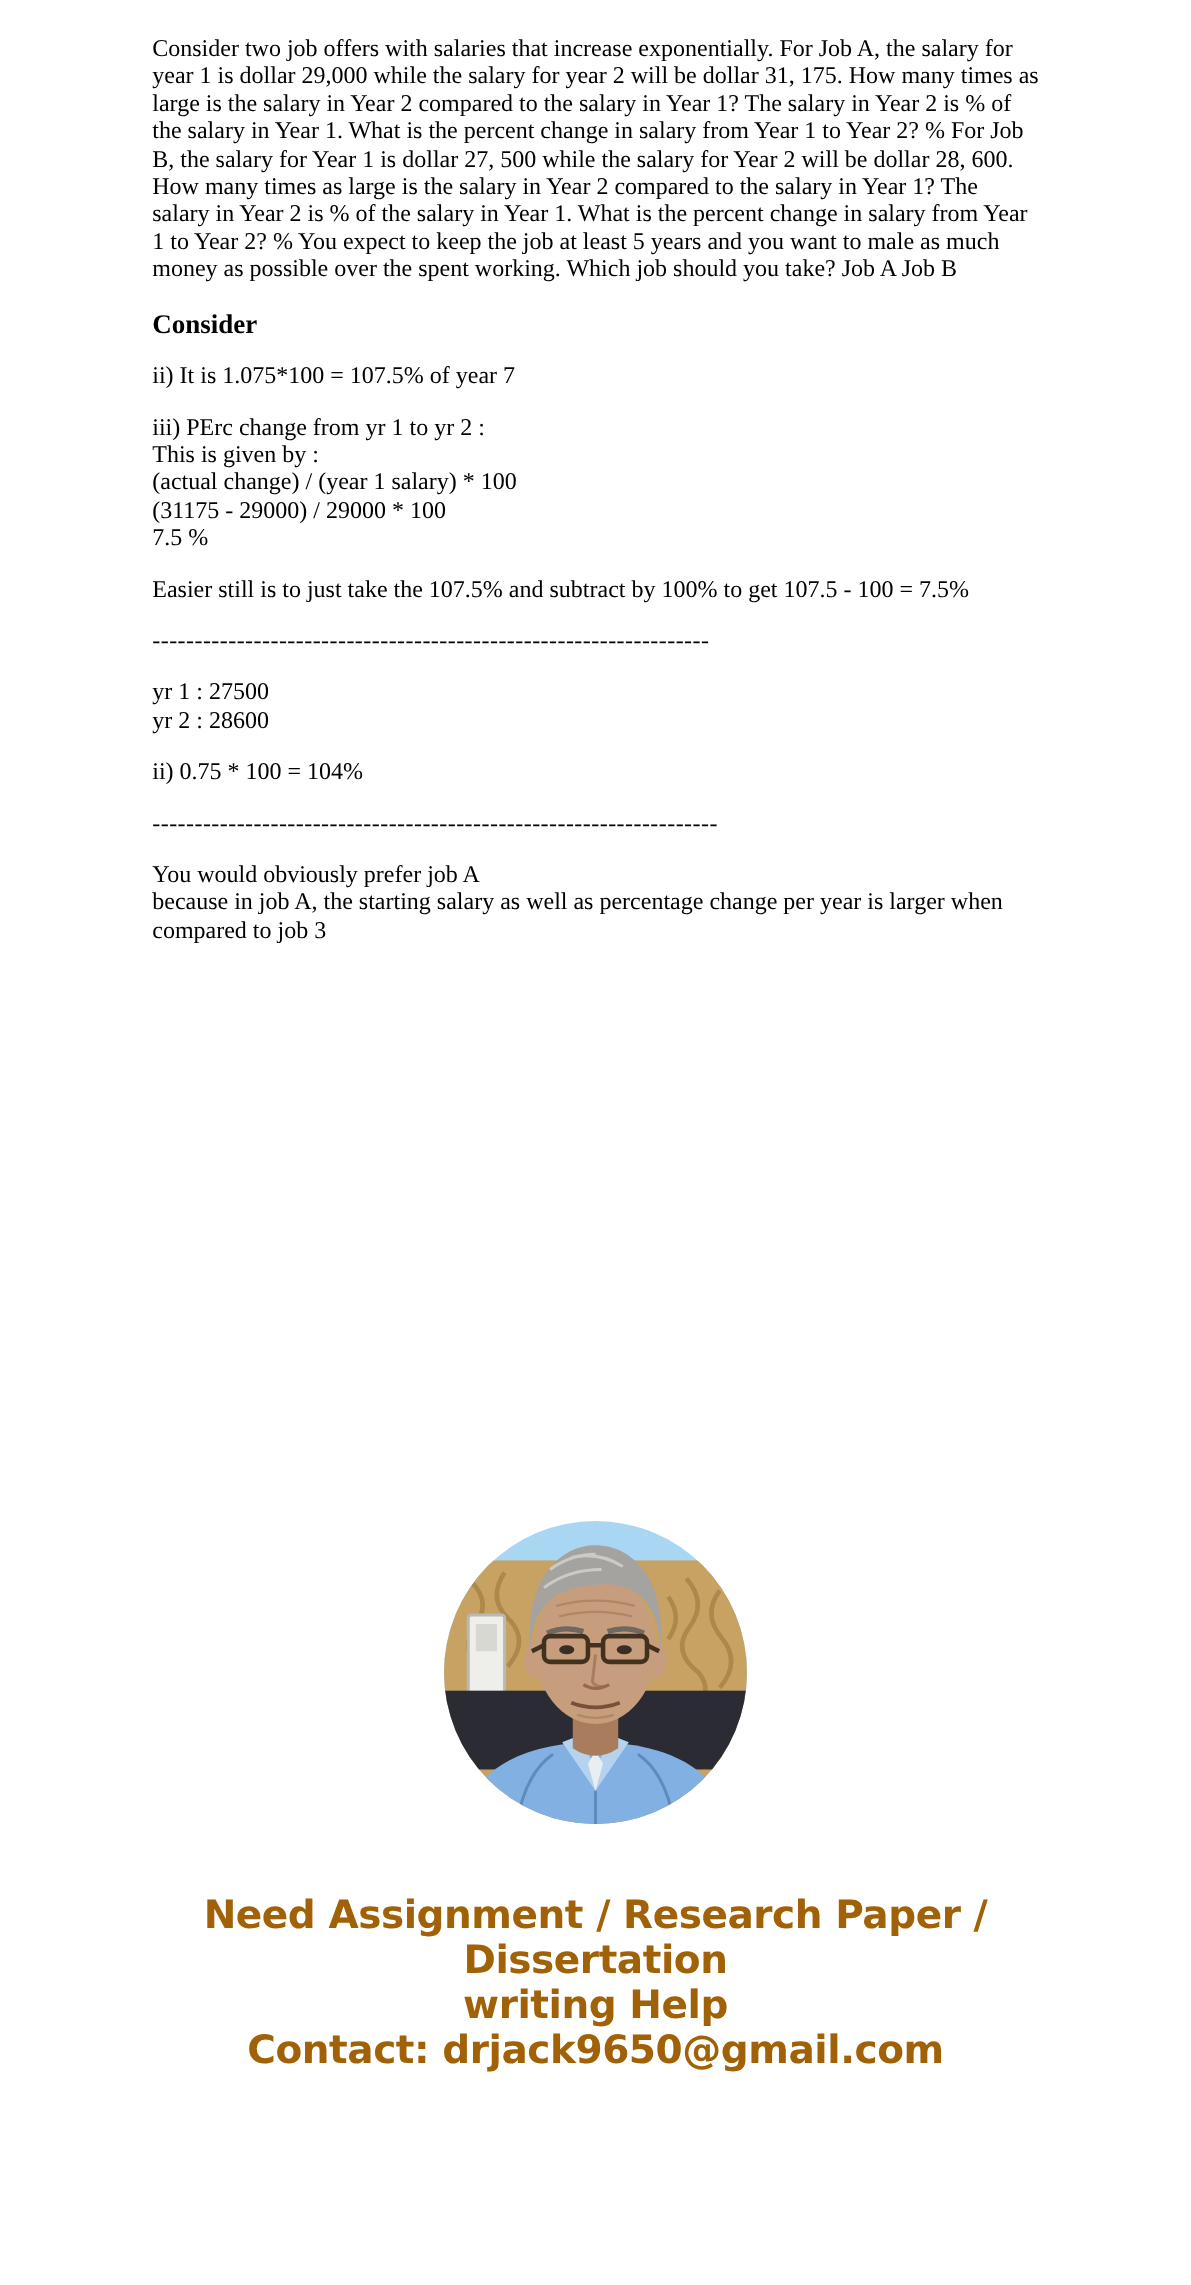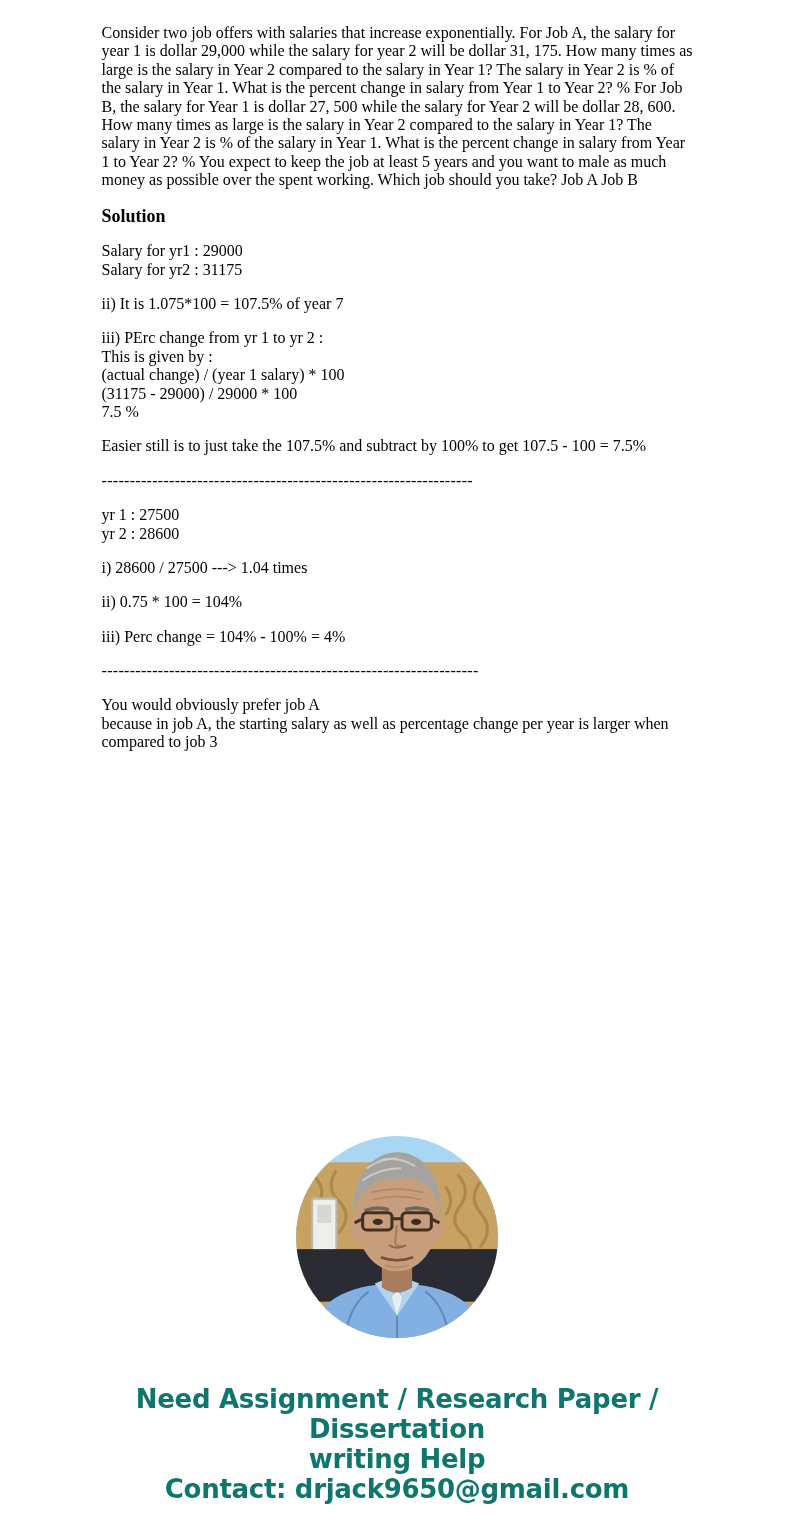--- a/index.html
+++ b/index.html
@@ -37,48 +37,44 @@
   }
   .portrait-wrap svg { display: block; }
   .footer-banner {
     margin-top: 46px;
     text-align: center;
     font-family: "DejaVu Sans", sans-serif;
     font-weight: bold;
     font-size: 26px;
     line-height: 30px;
     letter-spacing: -0.3px;
-    color: #0f766e;
+    color: #a16207;
     white-space: pre-line;
   }
 </style>
 </head>
 <body>
 
 <div class="page">
 
   <p class="body-text first">Consider two job offers with salaries that increase exponentially. For Job A, the salary for year 1 is dollar 29,000 while the salary for year 2 will be dollar 31, 175. How many times as large is the salary in Year 2 compared to the salary in Year 1? The salary in Year 2 is % of the salary in Year 1. What is the percent change in salary from Year 1 to Year 2? % For Job B, the salary for Year 1 is dollar 27, 500 while the salary for Year 2 will be dollar 28, 600. How many times as large is the salary in Year 2 compared to the salary in Year 1? The salary in Year 2 is % of the salary in Year 1. What is the percent change in salary from Year 1 to Year 2? % You expect to keep the job at least 5 years and you want to male as much money as possible over the spent working. Which job should you take? Job A Job B</p>
 
-  <h3 class="solution-heading">Solution</h3>
+  <h3 class="solution-heading">Consider</h3>
 
-  <p class="body-text">Salary for yr1 : 29000
-Salary for yr2 : 31175</p>
   <p class="body-text">ii) It is 1.075*100 = 107.5% of year 7</p>
   <p class="body-text">iii) PErc change from yr 1 to yr 2 :
 This is given by :
 (actual change) / (year 1 salary) * 100
 (31175 - 29000) / 29000 * 100
 7.5 %</p>
   <p class="body-text">Easier still is to just take the 107.5% and subtract by 100% to get 107.5 - 100 = 7.5%</p>
   <p class="body-text separator-line">------------------------------------------------------------------</p>
   <p class="body-text">yr 1 : 27500
 yr 2 : 28600</p>
-  <p class="body-text">i) 28600 / 27500 ---&gt; 1.04 times</p>
   <p class="body-text">ii) 0.75 * 100 = 104%</p>
-  <p class="body-text">iii) Perc change = 104% - 100% = 4%</p>
   <p class="body-text separator-line">-------------------------------------------------------------------</p>
   <p class="body-text">You would obviously prefer job A
 because in job A, the starting salary as well as percentage change per year is larger when compared to job 3</p>
 
   <div class="portrait-wrap">
     <svg width="202" height="202" viewBox="0 0 200 200">
       <defs>
         <clipPath id="circleClip">
             <circle cx="100" cy="100" r="100"></circle>
           </clipPath>

